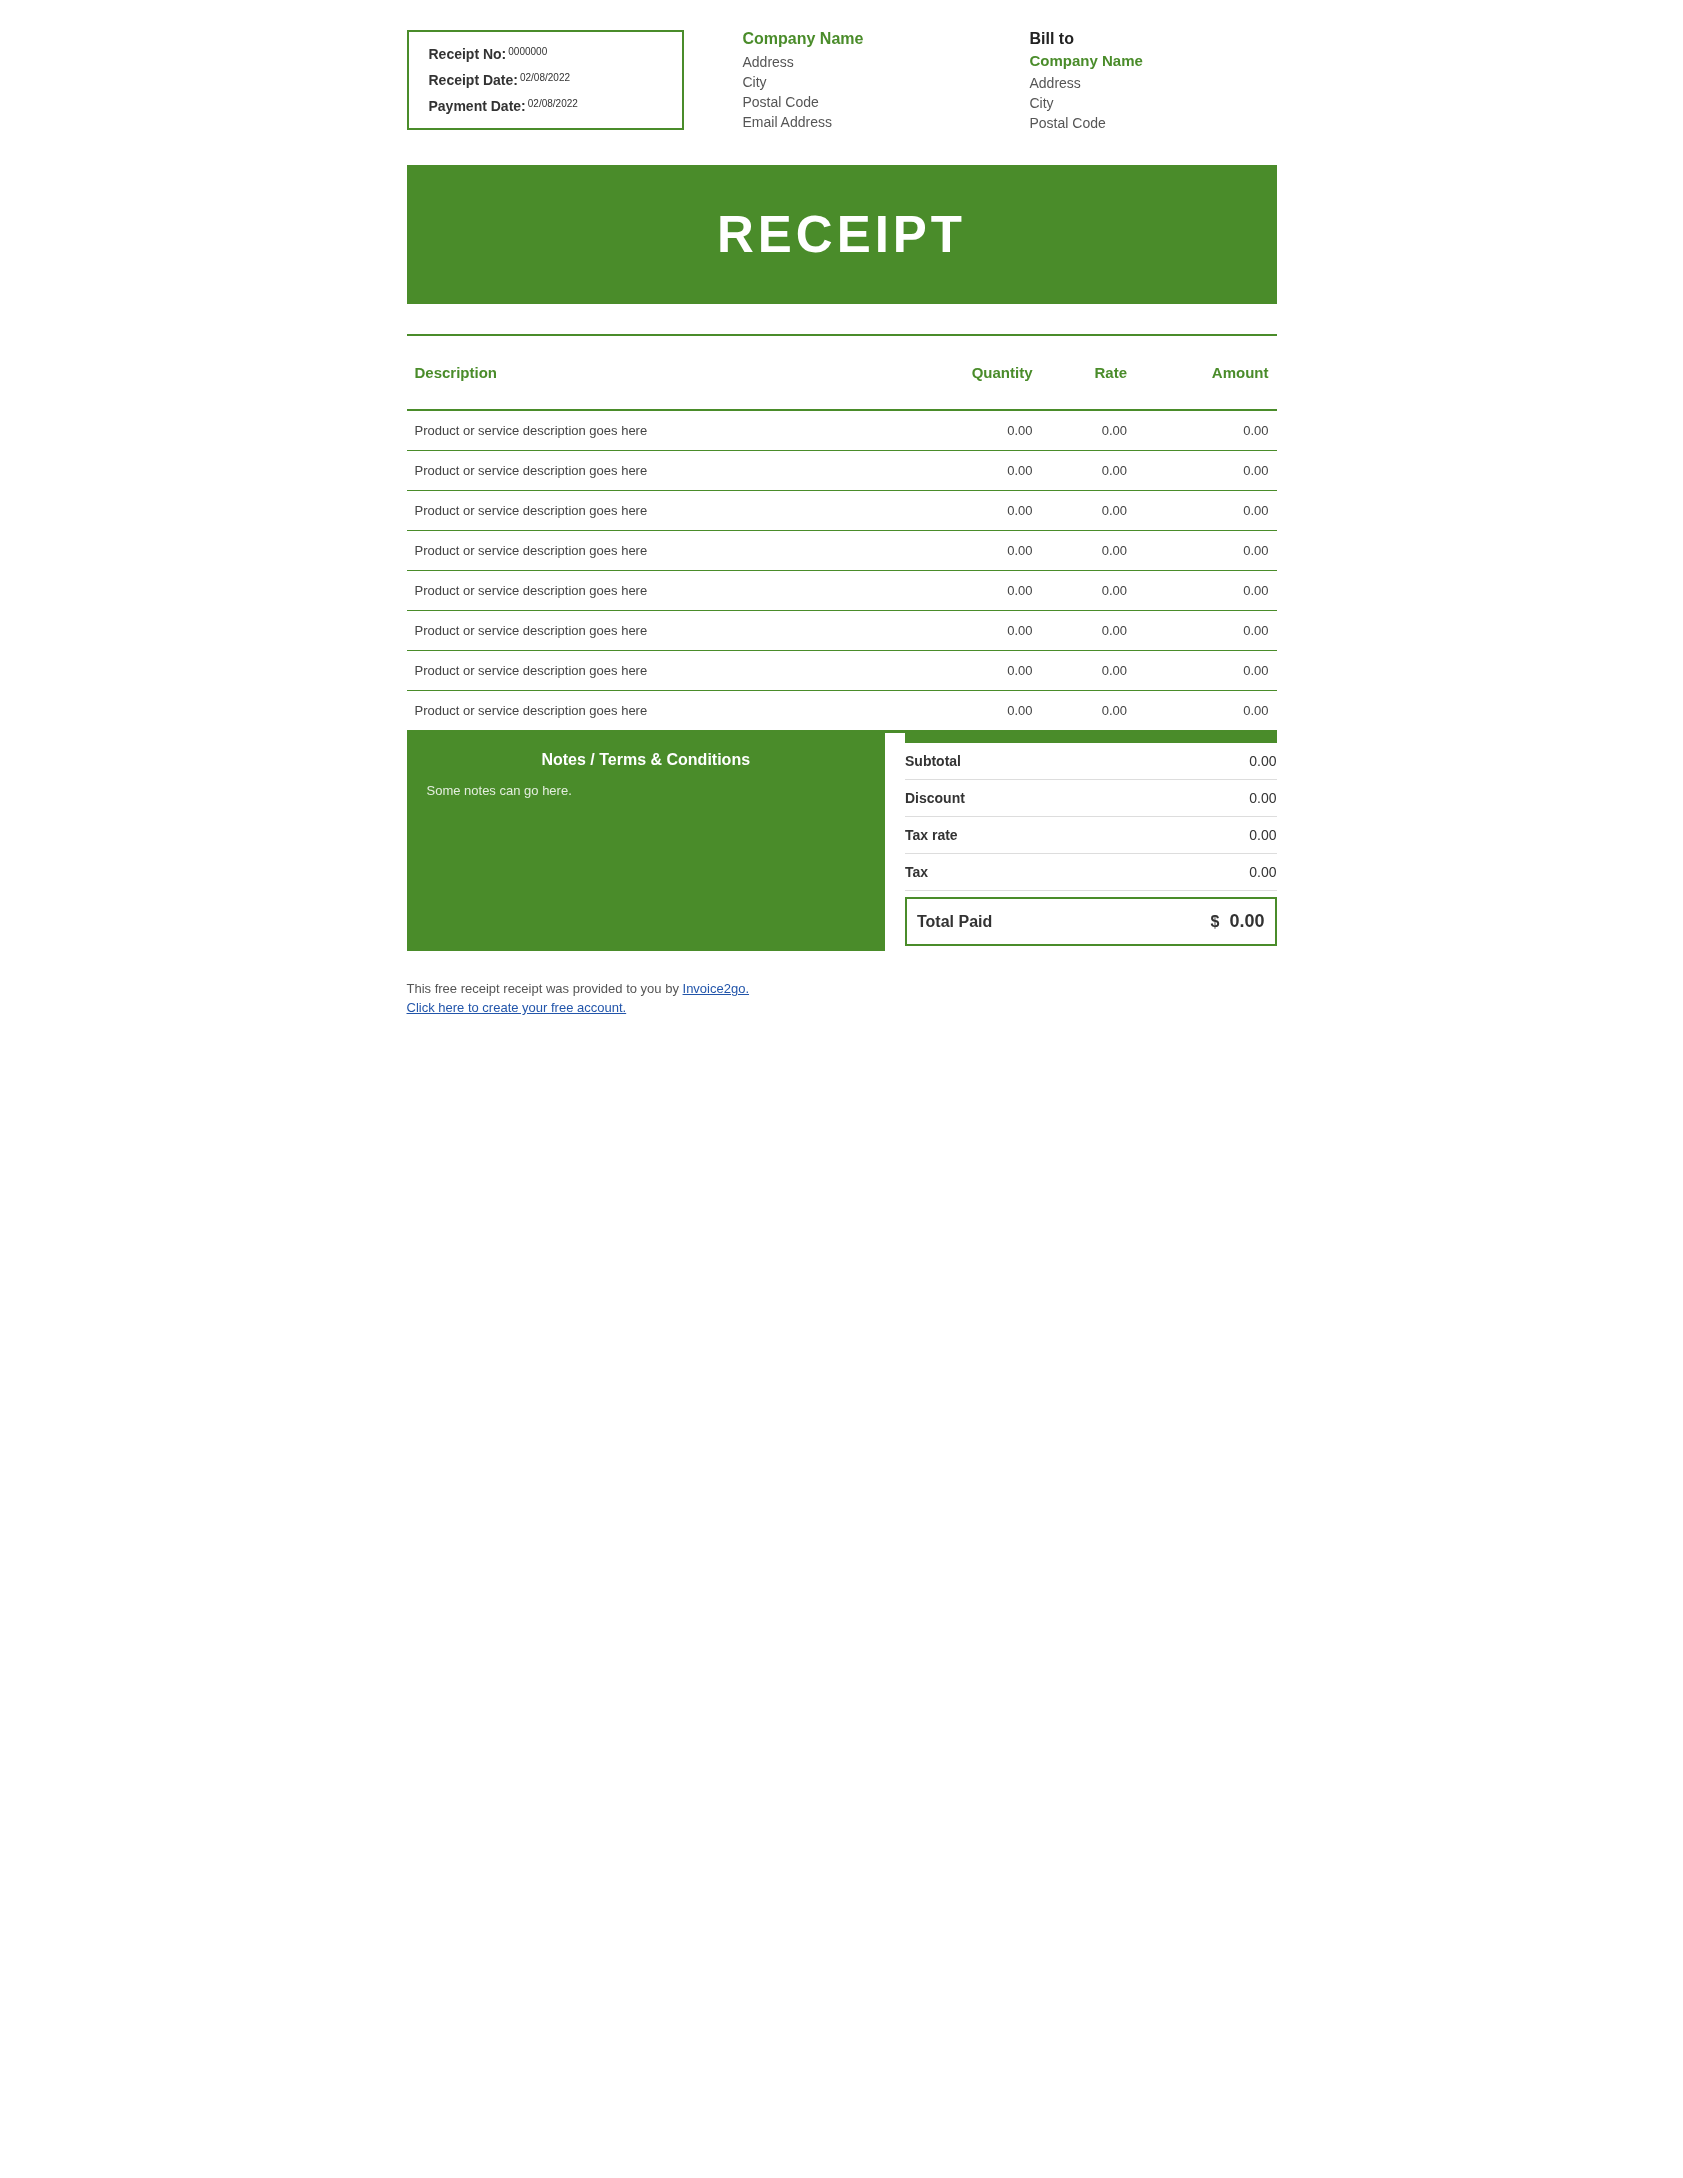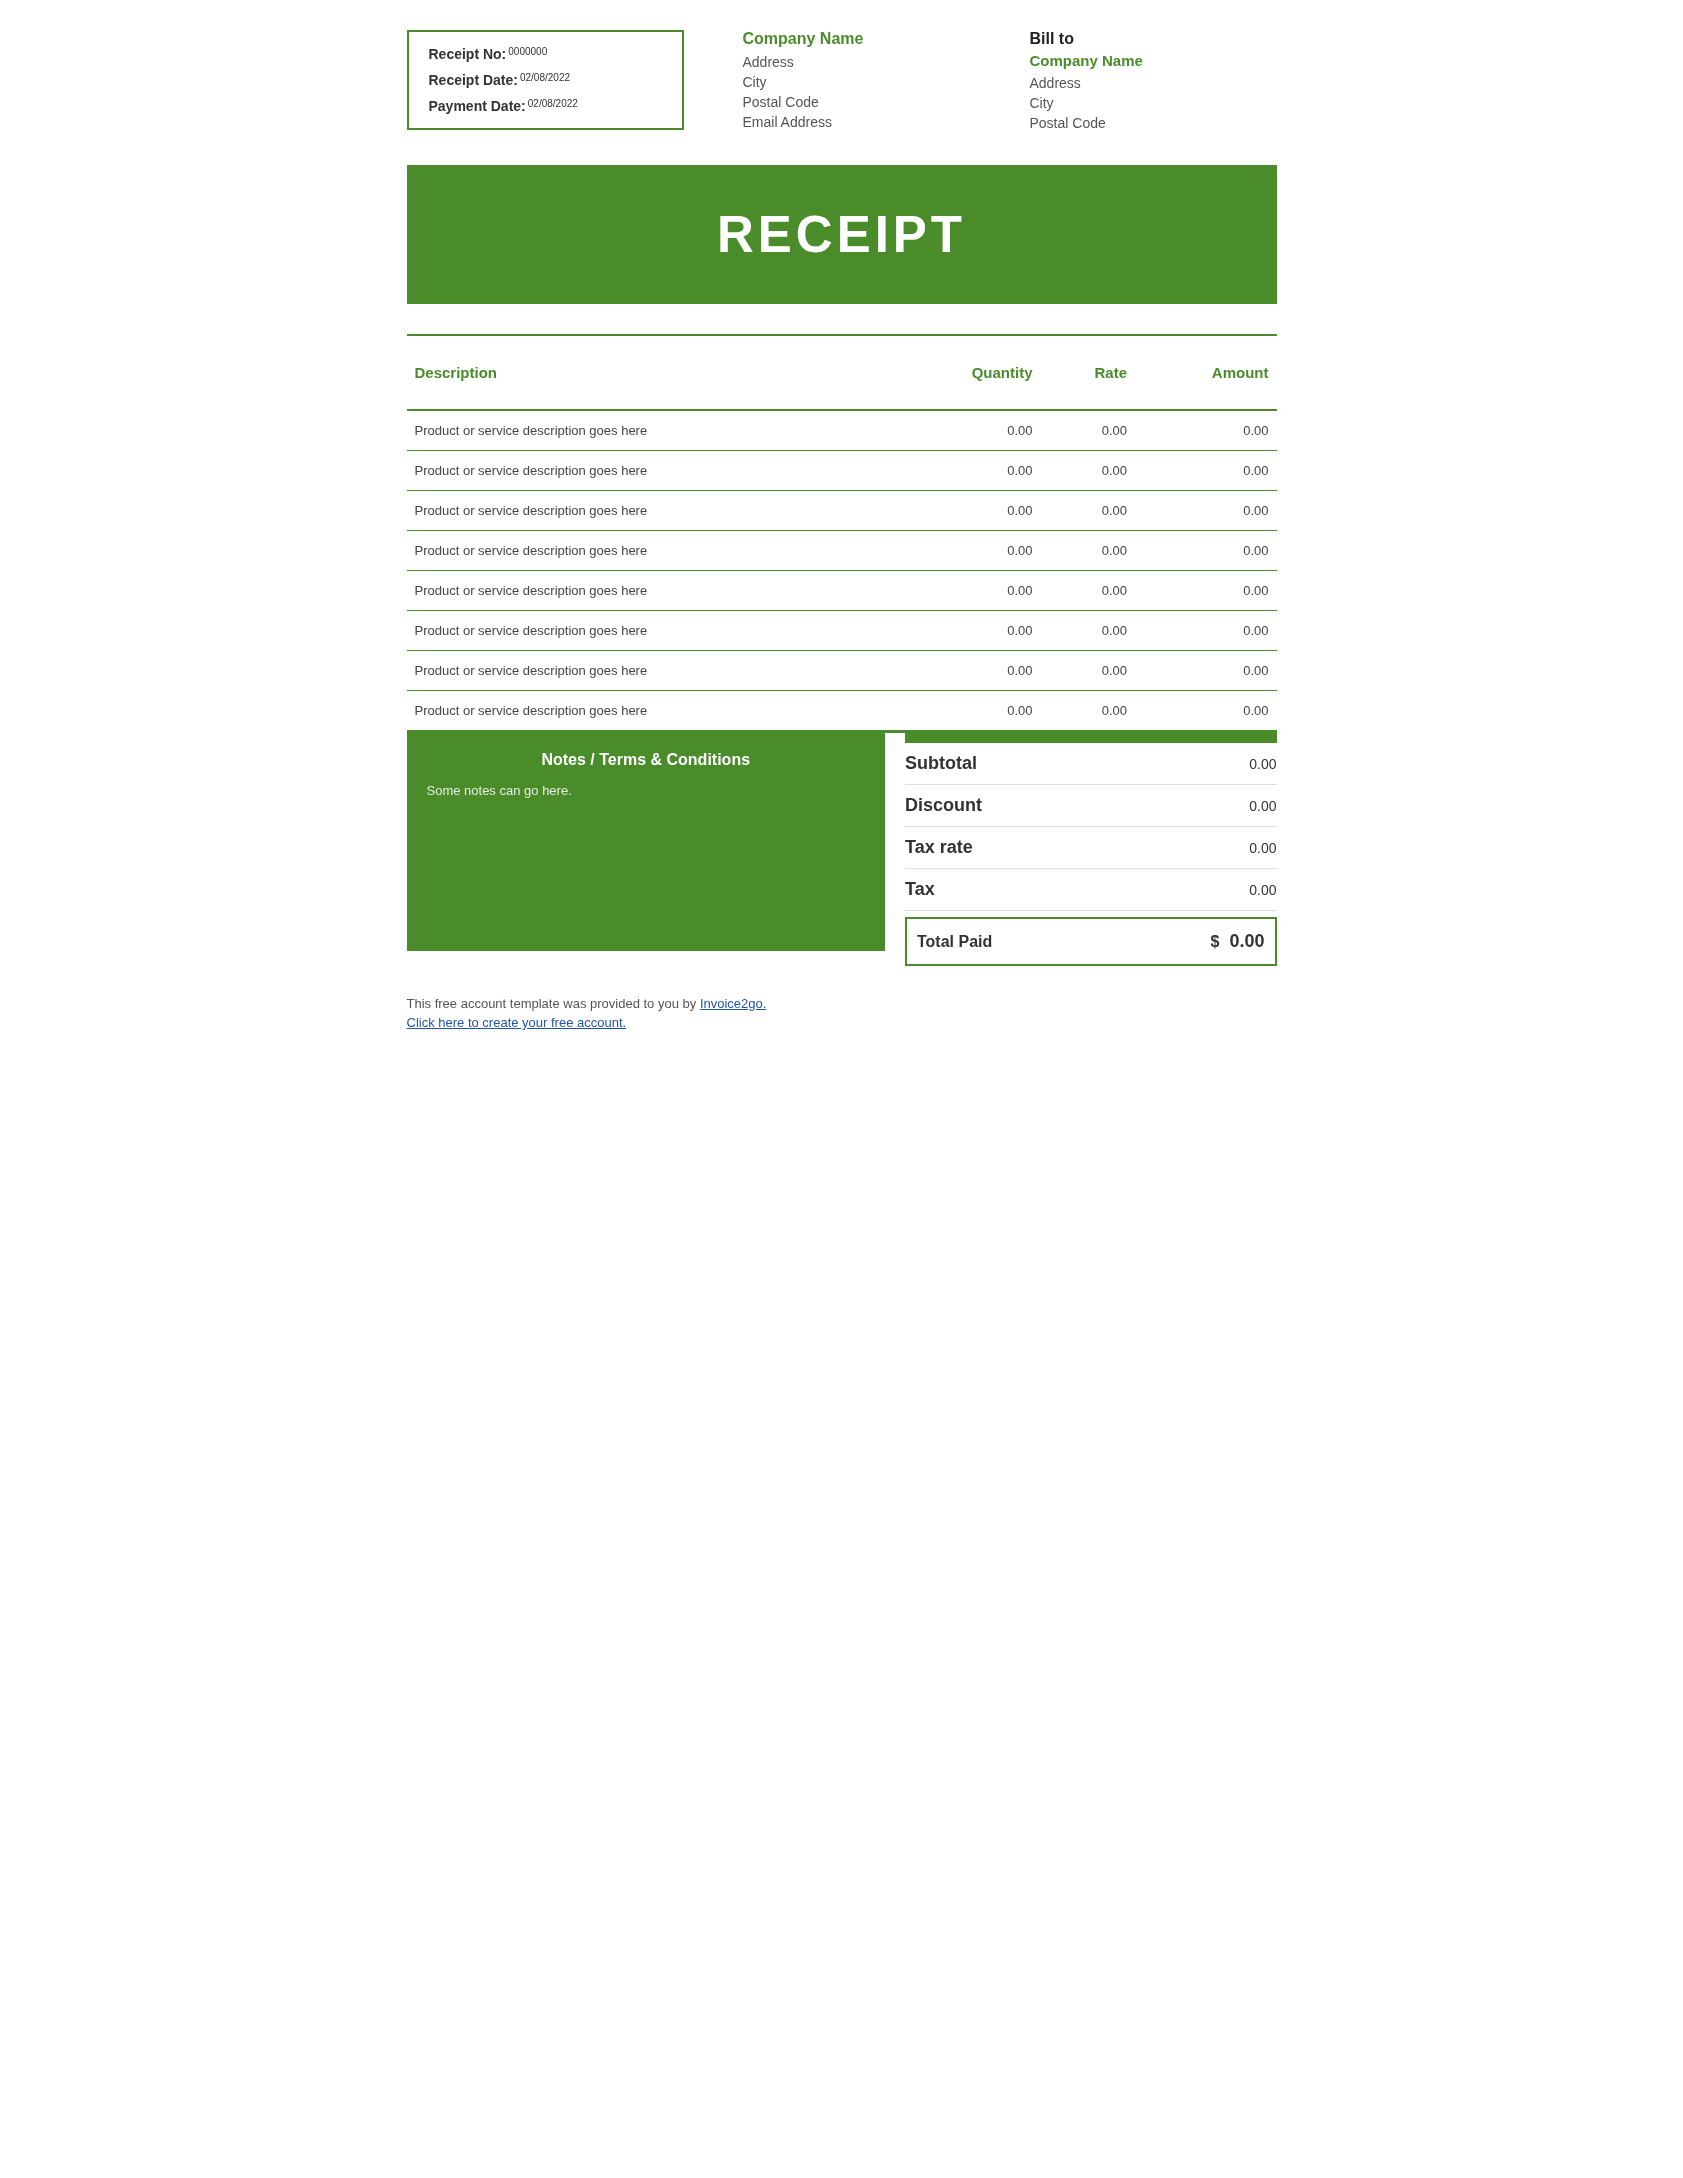--- a/index.html
+++ b/index.html
@@ -177,21 +177,21 @@
       padding: 10px 0;
       border-bottom: 1px solid #ddd;
     }
 
     .summary-row:first-child {
       
     }
 
     .summary-label {
       font-weight: bold;
-      font-size: 18px;
+      font-size: 14px;
     }
 
     .summary-value {
       font-size: 14px;
       text-align: right;
     }
 
     .total-row {
       display: flex;
       justify-content: space-between;
@@ -398,19 +398,19 @@
         <span class="total-currency">$</span>
         <span class="total-value">0.00</span>
       </div>
     </div>
   </div>
 
 </div>
 
 <div class="footer">
   <div class="footer-text">
-    <span>This free account template was provided to you by </span><span class="footer-link">Invoice2go.</span>
+    <span>This free receipt receipt was provided to you by </span><span class="footer-link">Invoice2go.</span>
   </div>
   <div>
     <span class="footer-link">Click here to create your free account.</span>
   </div>
 </div>
 
 
 </body></html>

